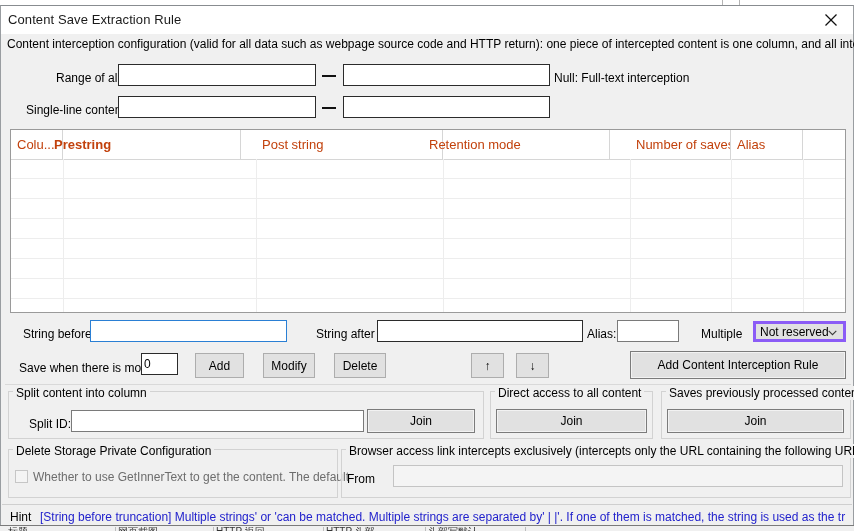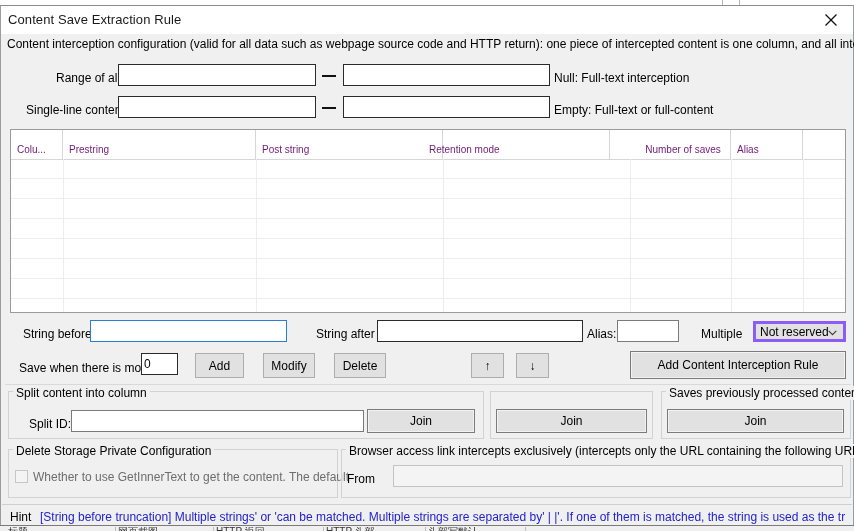--- a/index.html
+++ b/index.html
@@ -147,24 +147,24 @@
     height: 29px;
     background: #ffffff;
     border-bottom: 1px solid #d6d6d6;
   }
   .gh-cell {
     position: absolute;
     top: 0;
     height: 29px;
     border-right: 1px solid #d6d6d6;
     box-sizing: border-box;
-    font-size: 10px;
-    color: #701a75;
+    font-size: 13px;
+    color: #c2410c;
     padding-left: 6px;
-    padding-top: 14px;
+    padding-top: 7px;
     white-space: nowrap;
     overflow: hidden;
   }
   .grid-row {
     position: absolute;
     left: 0; right: 0;
     height: 20px;
     border-bottom: 1px solid #ededed;
     box-sizing: border-box;
   }
@@ -307,26 +307,25 @@
     <div class="lbl" style="left:55px; top:65px;">Range of all</div>
     <input class="txt" style="left: 117px; top: 58px; width: 198px; height: 22px;" value="">
     <div class="dash" style="left:321px; top:69px; width:14px;"></div>
     <input class="txt" style="left: 342px; top: 58px; width: 207px; height: 22px;" value="">
     <div class="lbl" style="left:553px; top:65px;">Null: Full-text interception</div>
 
     <div class="lbl" style="left:25px; top:97px;">Single-line content</div>
     <input class="txt" style="left: 117px; top: 90px; width: 198px; height: 22px;" value="">
     <div class="dash" style="left:321px; top:101px; width:14px;"></div>
     <input class="txt" style="left: 342px; top: 90px; width: 207px; height: 22px;" value="">
-    <div class="lbl" style="left:553px; top:97px;">Empty: Full-text or full-content</div>
 
     <div class="grid">
       <div class="grid-head">
         <div class="gh-cell" style="left:0px; width:52px;">Colu...</div>
-        <div class="gh-cell" style="left:52px; width:193px;">Prestring</div>
+        <div class="gh-cell" style="left:37px; width:193px;font-weight:bold;">Prestring</div>
         <div class="gh-cell" style="left:245px; width:187px;">Post string</div>
         <div class="gh-cell" style="left:412px; width:187px;">Retention mode</div>
         <div class="gh-cell" style="left:619px; width:101px;text-align:center;">Number of saves</div>
         <div class="gh-cell" style="left:720px; width:72px;">Alias</div>
         <div class="gh-cell" style="left:792px; width:42px; border-right:none;"></div>
       </div>
 
       <div class="grid-vline" style="left:52px;"></div>
       <div class="grid-vline" style="left:245px;"></div>
       <div class="grid-vline" style="left:432px;"></div>
@@ -375,20 +374,21 @@
 
     <div class="sep" style="top:378px;"></div>
 
     <div class="group" style="left:7px; top:385px; width:476px; height:48px;"></div>
     <div class="group-title" style="left:12px; top:380px;">Split content into column</div>
     <div class="lbl" style="left:28px; top:411px;">Split ID:</div>
     <input class="txt light" style="left: 70px; top: 404px; width: 293px; height: 22px;" value="">
     <div class="btn default" style="left:366px; top:403px; width:108px; height:24px;">Join</div>
 
     <div class="group" style="left:489px; top:385px; width:163px; height:48px;"></div>
+    <div class="group-title" style="left:494px; top:380px;">Direct access to all content</div>
     <div class="btn default" style="left:495px; top:403px; width:151px; height:24px;">Join</div>
 
     <div class="group" style="left:660px; top:385px; width:190px; height:48px;"></div>
     <div class="group-title" style="left:665px; top:380px;">Saves previously processed content t</div>
     <div class="btn default" style="left:666px; top:403px; width:177px; height:24px;">Join</div>
 
     <div class="group" style="left:7px; top:443px; width:330px; height:49px;"></div>
     <div class="group-title" style="left:12px; top:438px;">Delete Storage Private Configuration</div>
     <div class="cbx" style="left:14px; top:464px;"></div>
     <div class="cbx-label" style="left:32px; top:464px;">Whether to use GetInnerText to get the content. The default</div>

